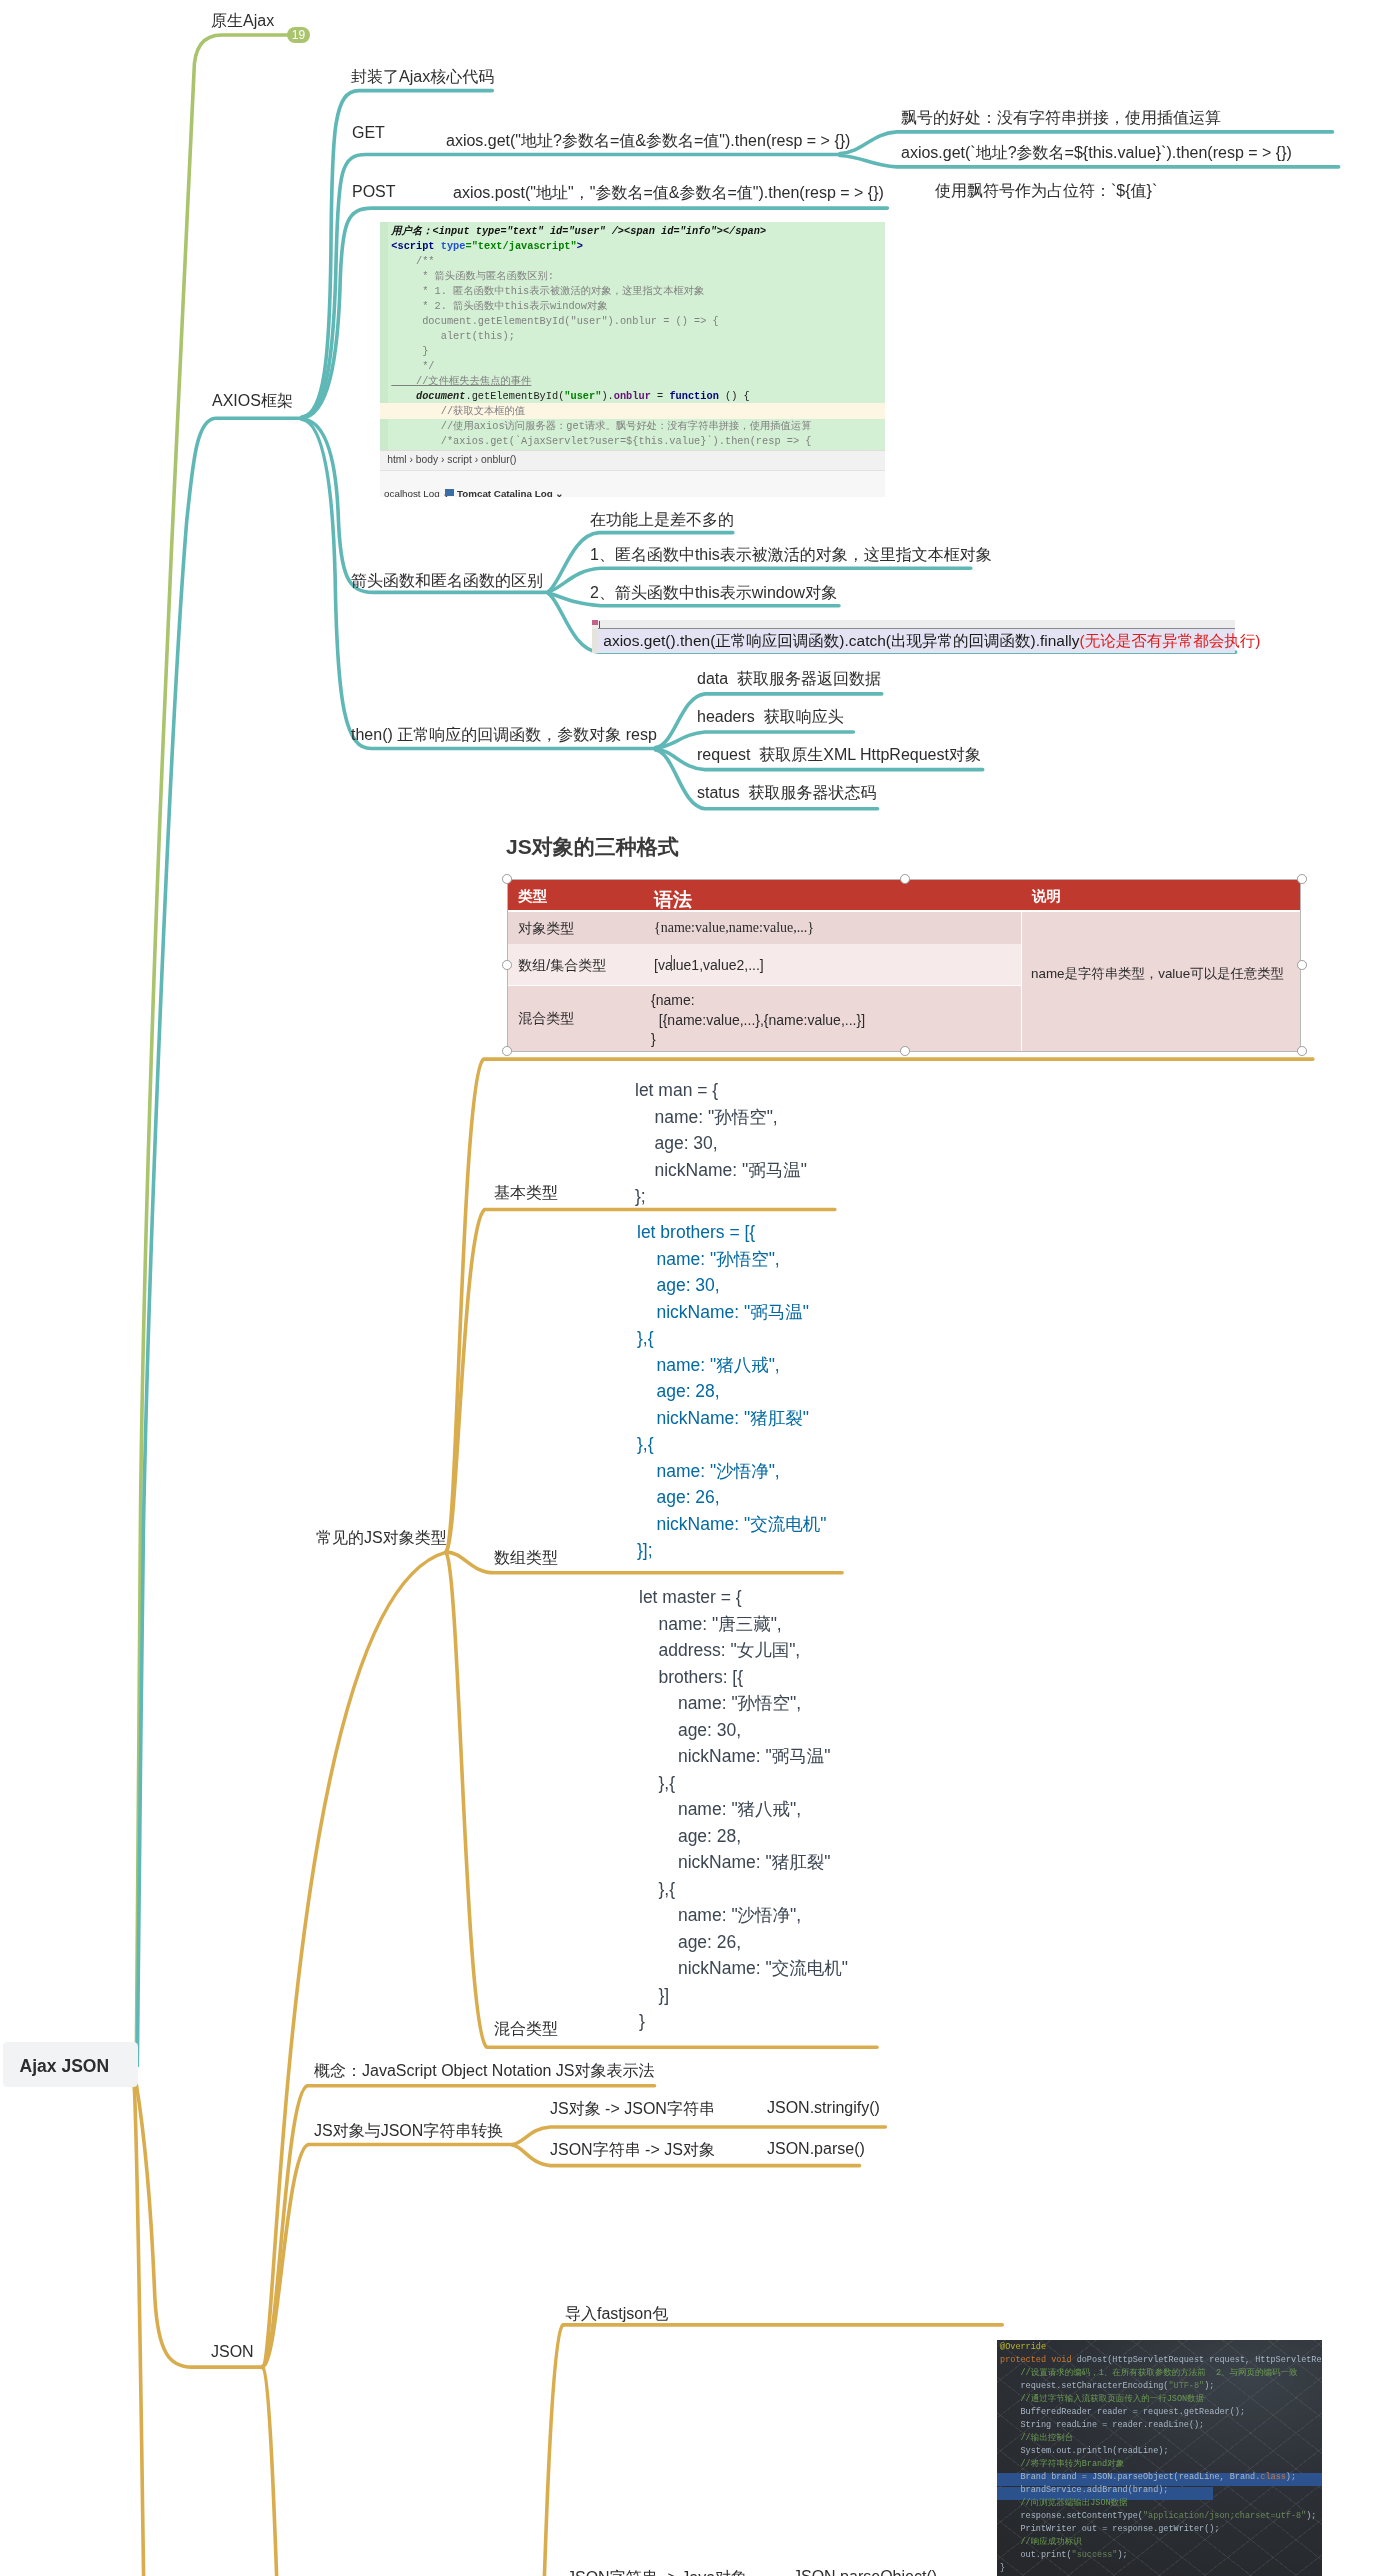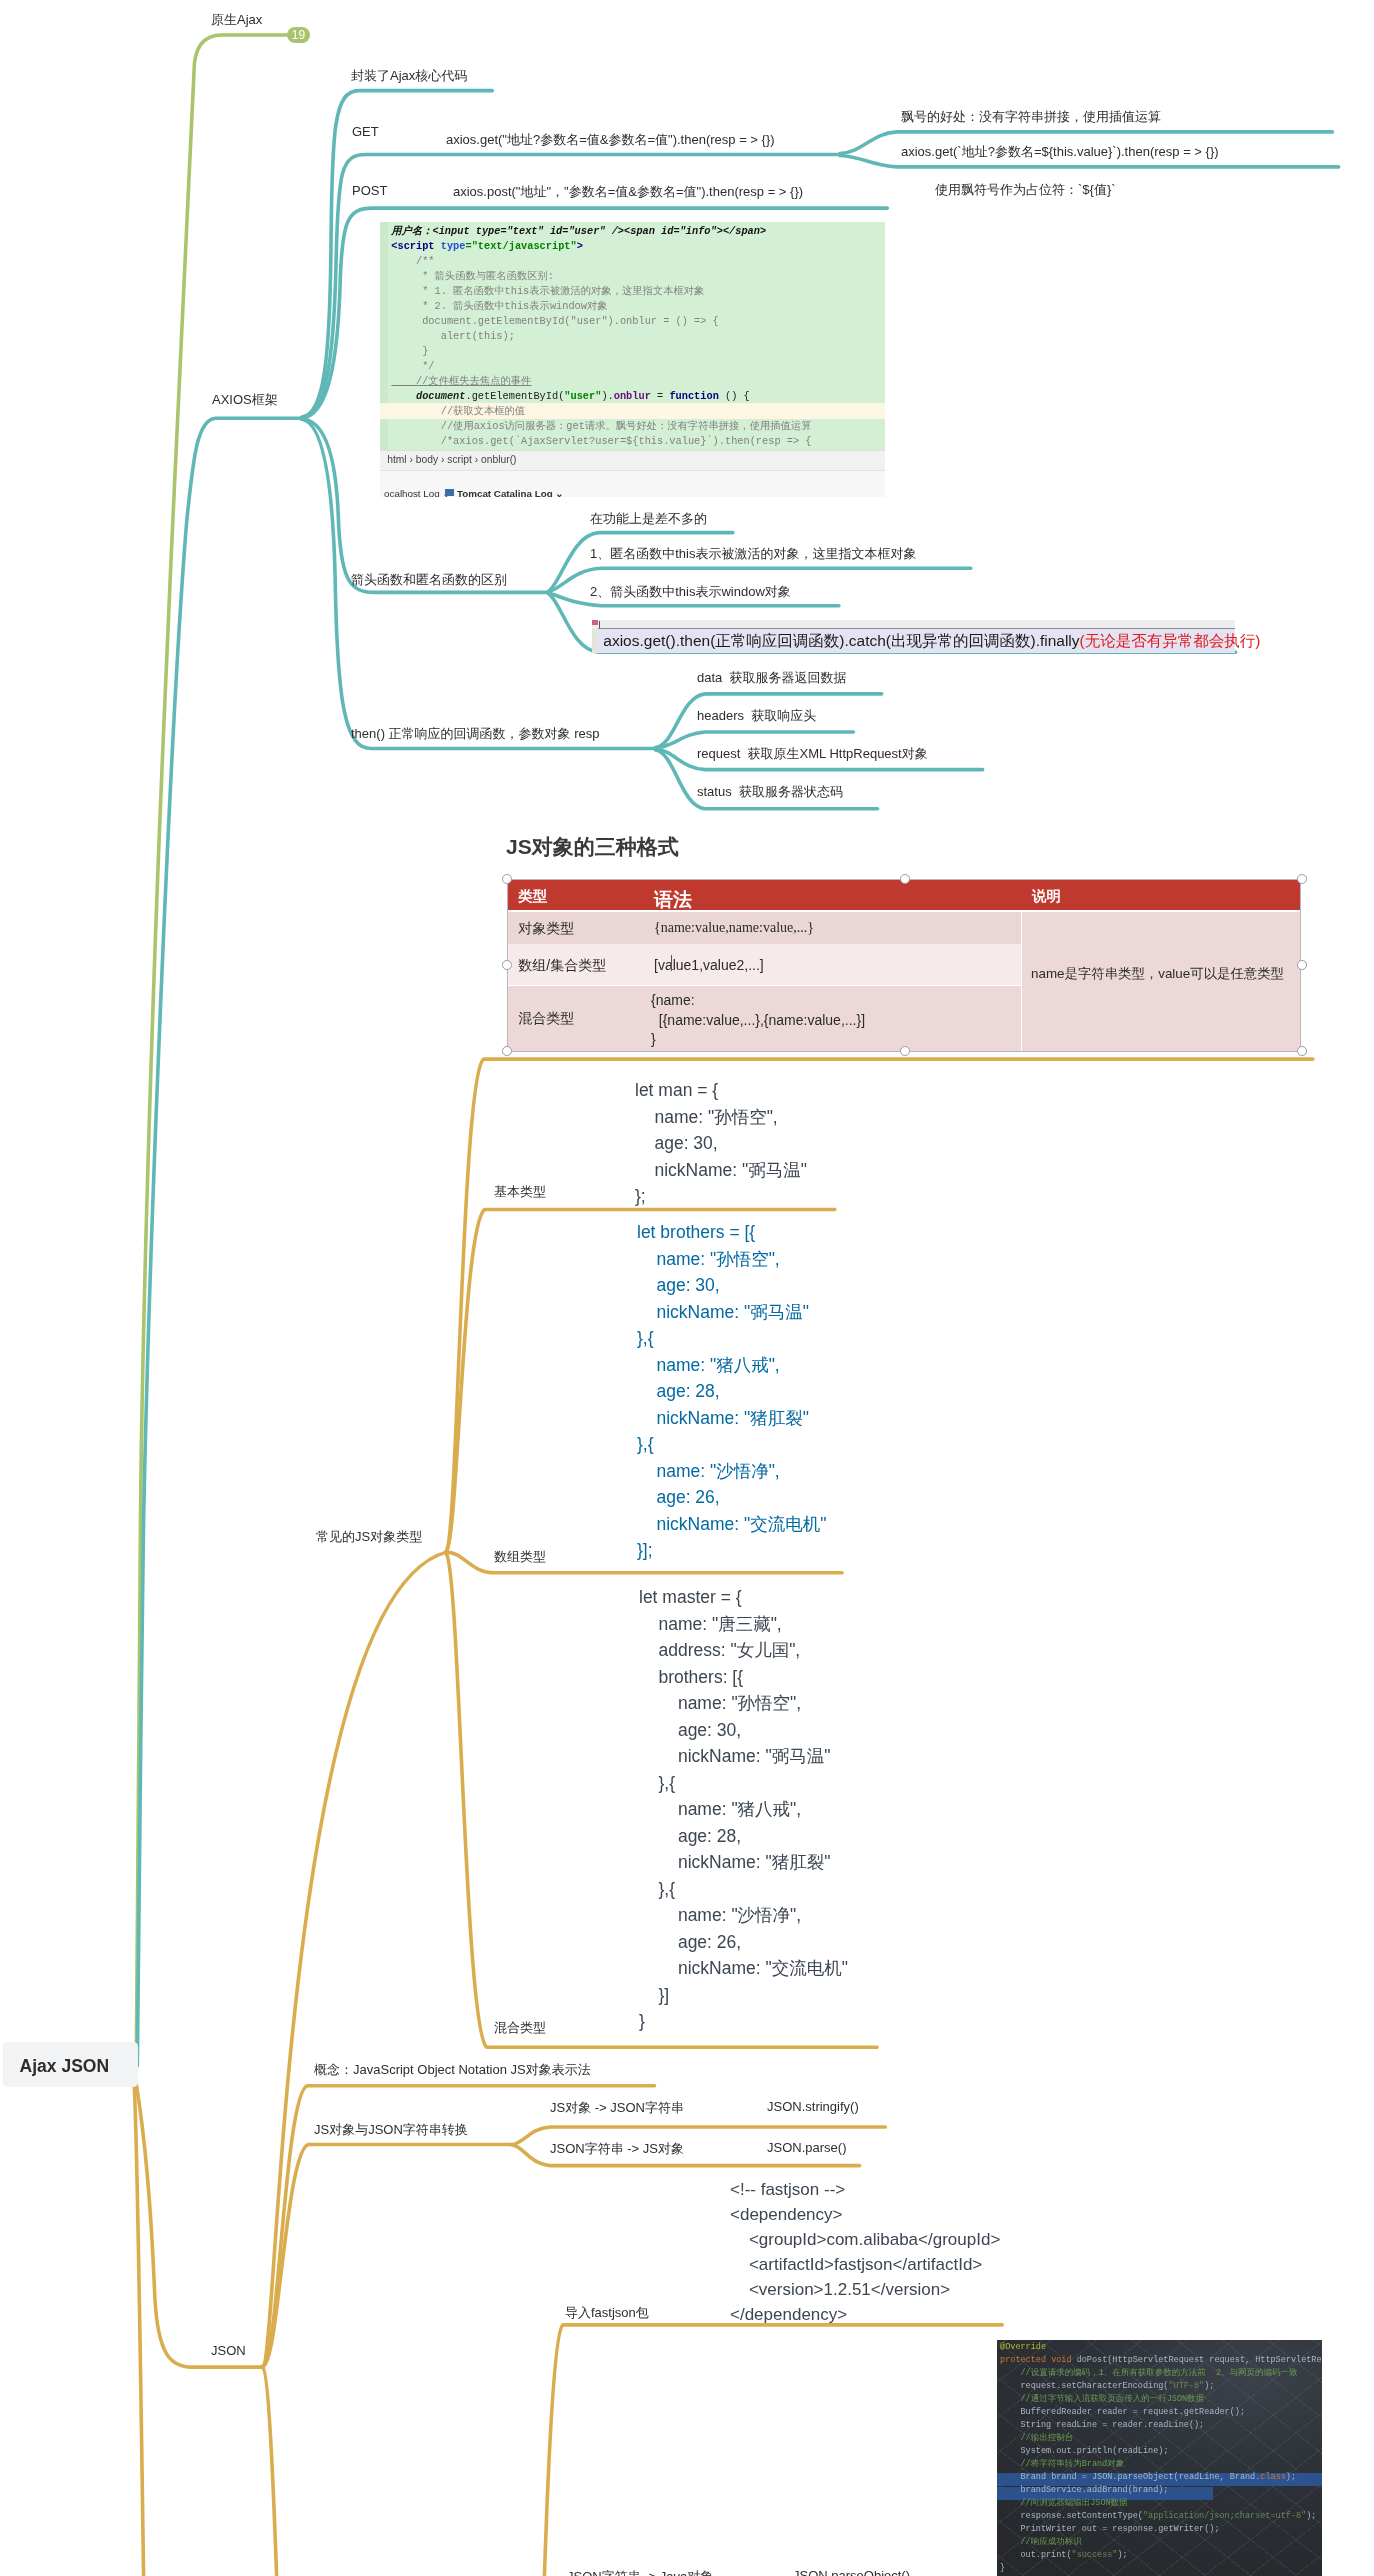--- a/index.html
+++ b/index.html
@@ -1,20 +1,20 @@
 <!DOCTYPE html>
 <html style="font-size:8.2px"><head>
 <meta charset="utf-8">
 <style>
   html,body{margin:0;padding:0;background:#ffffff;}
   body{width:1375px;height:4116px;position:relative;overflow:hidden;
        font-family:"Liberation Sans","DejaVu Sans",sans-serif;color:#272727;}
   #canvas{position:absolute;left:0;top:0;width:1375px;height:4116px;}
   svg.links{position:absolute;left:0;top:0;width:1375px;height:4116px;}
-  .n{position:absolute;white-space:pre;color:#2d2d2d;font-size:13px;}
+  .n{position:absolute;white-space:pre;color:#2d2d2d;font-size:16px;}
   .code{position:absolute;white-space:pre;color:#3a3a3a;font-size:15px;line-height:24px;}
   .rootbox{position:absolute;background:#f2f3f4;border-radius:4.6px;}
   .rootlabel{position:absolute;font-size:17.5px;color:#2d2d2d;font-weight:bold;}
   .badge{position:absolute;border-radius:515px;color:#fff;font-size:13px;
          text-align:center;font-family:"Liberation Sans",sans-serif;}
 </style>
 </head>
 <body>
 
 <div id="canvas">
@@ -194,26 +194,20 @@
     },{
         name: "猪八戒",
         age: 28,
         nickName: "猪肛裂"
     },{
         name: "沙悟净",
         age: 26,
         nickName: "交流电机"
     }]
 }</div>
-  <div class="code" style="left:730px;top:2177px;font-size:17px;line-height:25px;color:#3c4652;">&lt;!-- fastjson --&gt;
-&lt;dependency&gt;
-    &lt;groupId&gt;com.alibaba&lt;/groupId&gt;
-    &lt;artifactId&gt;fastjson&lt;/artifactId&gt;
-    &lt;version&gt;1.2.51&lt;/version&gt;
-&lt;/dependency&gt;</div>
 
   <div style="position:absolute;left:997px;top:2340px;width:325px;height:251px;overflow:hidden;
               background:#2b2b2b;font-family:'Liberation Mono','DejaVu Sans Mono',monospace;">
     <div style="position:absolute;inset:0;opacity:.55;
          background:
           repeating-linear-gradient(38deg, rgba(160,170,175,.22) 0 1px, transparent 1px 28px),
           repeating-linear-gradient(-38deg, rgba(160,170,175,.22) 0 1px, transparent 1px 28px),
           radial-gradient(120% 90% at 78% 15%, #4a5563 0%, #2f3742 45%, #22262c 100%);"></div>
     <div style="position:absolute;left:0;top:133px;width:325px;height:13.4px;background:#2c5494;opacity:.95;"></div>
     <div style="position:absolute;left:0;top:147px;width:216px;height:13.4px;background:#2c5494;opacity:.95;"></div>

